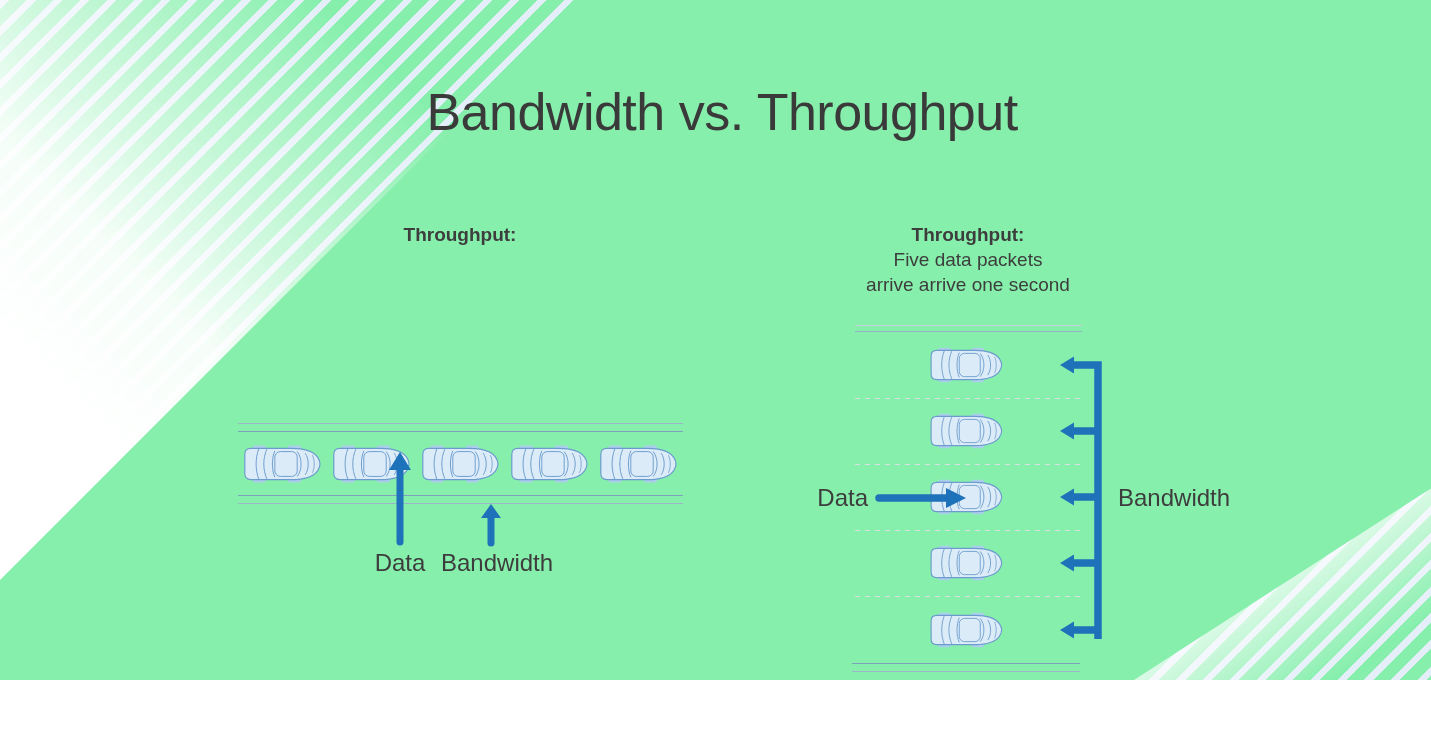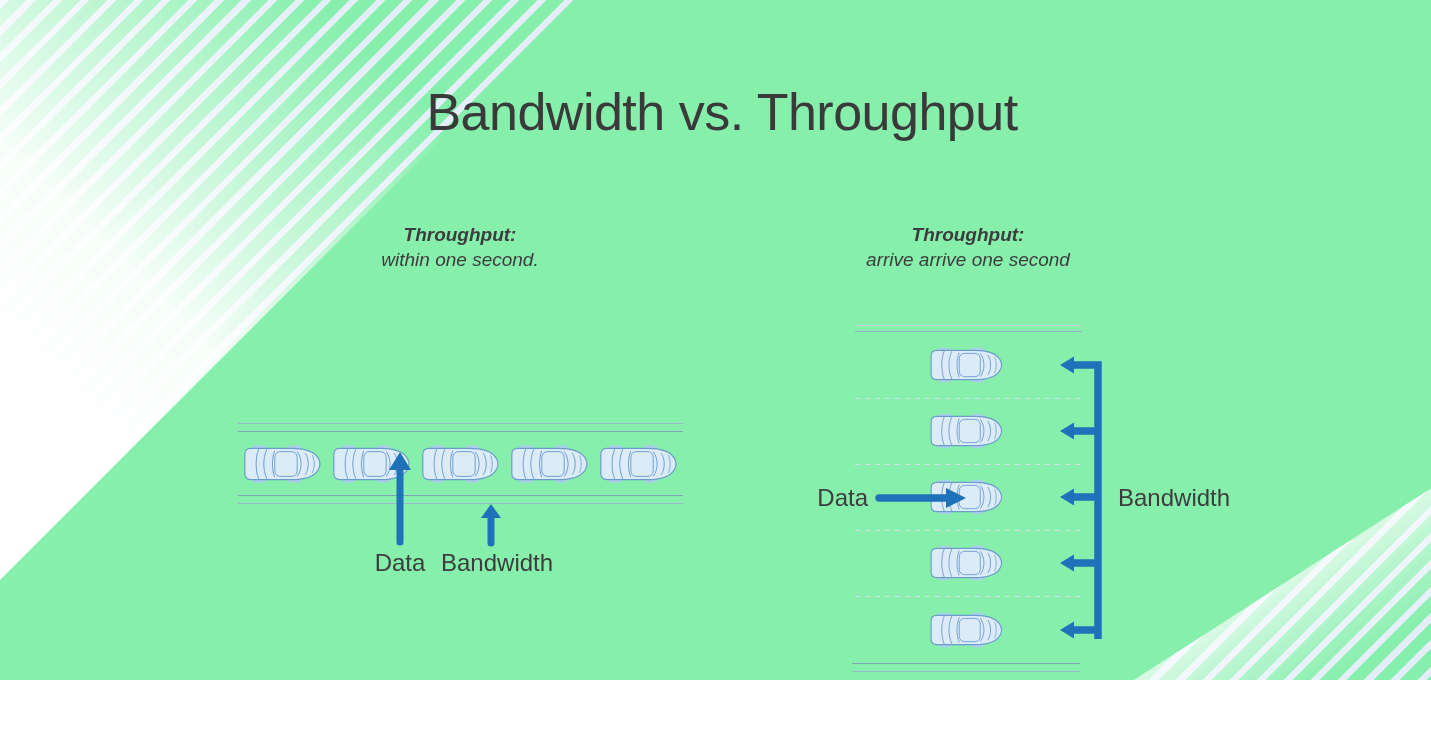--- a/index.html
+++ b/index.html
@@ -34,21 +34,21 @@
   }
 
   .title{
     position:absolute;top:82px;left:0;width:100%;
     margin:0;text-align:center;
     font-size:52px;font-weight:400;color:#3a3a3a;letter-spacing:-.5px;
   }
 
   .caption{
     position:absolute;width:300px;text-align:center;
-    font-size:19px;line-height:25px;color:#3d3d3d;font-style:italic;
+    font-size:19px;line-height:25px;color:#3d3d3d;
   }
   .caption-left{left:310px;top:222px;}
   .caption-right{left:818px;top:222px;}
   .caption .bold{font-weight:700;}
 
   .hline{position:absolute;height:1px;}
   
   .lr-t1{left:238px;top:423px;width:445px;background:#9db7ca;}
   .lr-t2{left:238px;top:431px;width:445px;background:#7da2c0;}
   .lr-b1{left:238px;top:495px;width:445px;background:#7da2c0;}
@@ -103,21 +103,20 @@
         <path d="M69,8.5 C75.5,17 75.5,31 69,39.5 M79,10.5 C84,17.5 84,30.5 79,37.5" fill="none" stroke="#6c9ccd" stroke-width="1.2"></path>
         <path d="M88,13 C91,19 91,29 88,35" fill="none" stroke="#6c9ccd" stroke-width="1"></path>
       </symbol>
     </defs>
   </svg>
 
   <h1 class="title">Bandwidth vs. Throughput</h1>
 
   <div class="caption caption-left">
     <div class="bold">Throughput:</div>
-    <div>within one second.</div>
   </div>
 
   <div class="hline lr-t1"></div>
   <div class="hline lr-t2"></div>
   <div class="hline lr-b1"></div>
   <div class="hline lr-b2"></div>
 
   <svg class="car car-left" style="left:242px">
       <use href="#car-top"></use>
     </svg>
@@ -141,20 +140,21 @@
   <svg class="arrow-svg" style="left:479px;top:502px" width="24" height="44" viewBox="0 0 24 44">
     <polygon points="12,2 22,16 2,16" fill="#1e72b9"></polygon>
     <path d="M12,14 L12,41" stroke="#1e72b9" stroke-width="7" stroke-linecap="round" fill="none"></path>
   </svg>
 
   <div class="flabel lbl-data-left">Data</div>
   <div class="flabel lbl-bw-left">Bandwidth</div>
 
   <div class="caption caption-right">
     <div class="bold">Throughput:</div>
+    <div>Five data packets</div>
     <div>arrive arrive one second</div>
   </div>
 
   <div class="hline rr-t1"></div>
   <div class="hline rr-t2"></div>
   <div class="lane-dash ld-1"></div>
   <div class="lane-dash ld-2"></div>
   <div class="lane-dash ld-3"></div>
   <div class="lane-dash ld-4"></div>
   <div class="hline rr-b1"></div>

